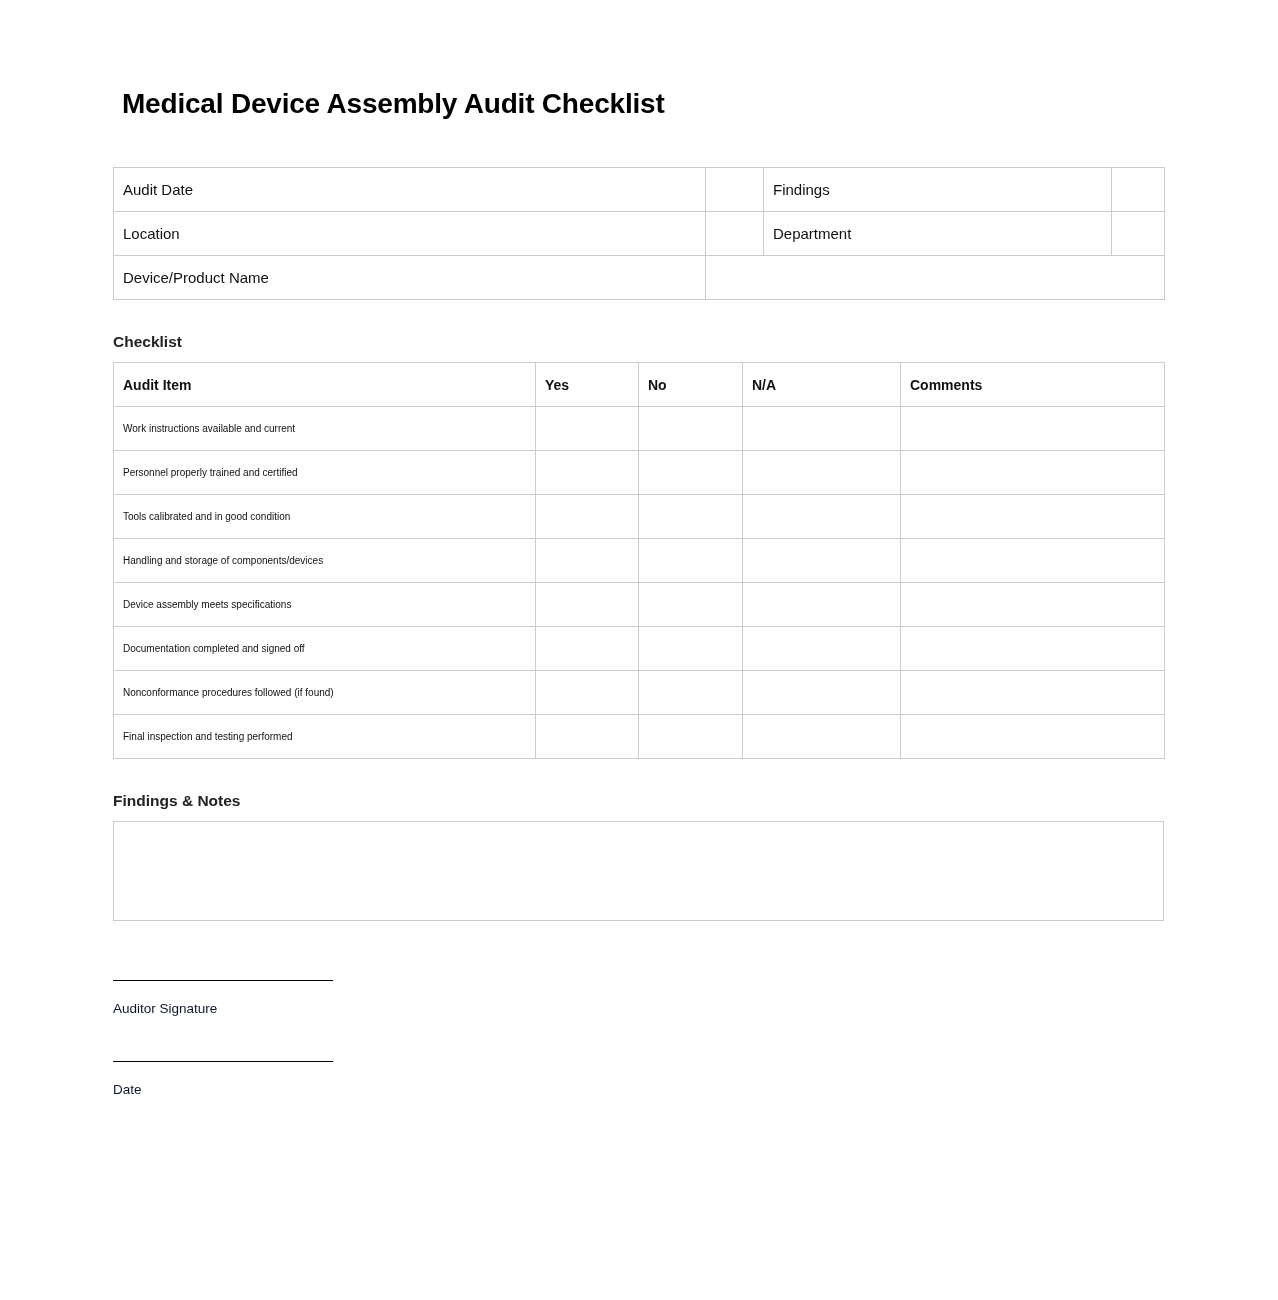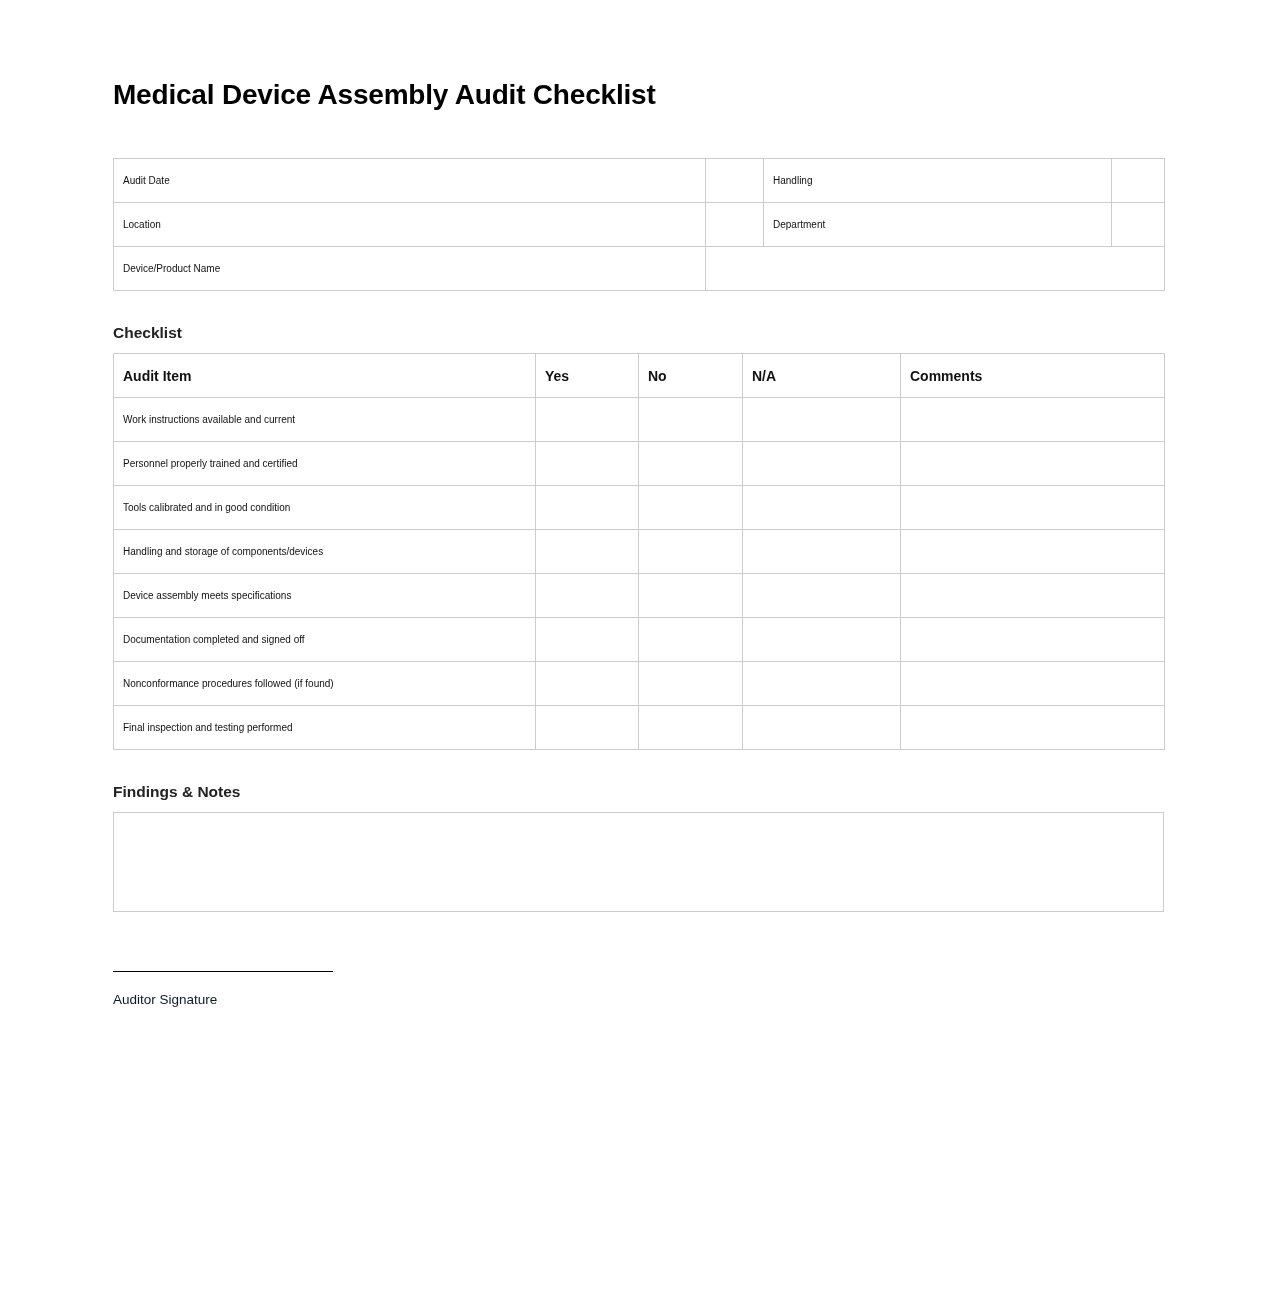--- a/index.html
+++ b/index.html
@@ -15,21 +15,21 @@
     -webkit-font-smoothing: antialiased;
   }
   .page {
     position: relative;
     width: 1278px;
     height: 1300px;
     box-sizing: border-box;
     padding: 0 113px;
   }
   .doc-title {
-    margin: 0;
+    margin: 9px;
     padding-top: 78px;
     font-size: 28px;
     line-height: 34px;
     font-weight: bold;
     letter-spacing: -0.2px;
     color: #000;
   }
 
   
   table.grid {
@@ -52,21 +52,21 @@
   }
   table.grid th,
   td.lbl {
     font-weight: bold;
   }
 
   
   .info-table {
     margin-top: 46px;
   }
-  .info-table td { font-size: 10px; }
+  .info-table td { font-size: 15px; }
   .col-lbl1  { width: 592px; }
   .col-val1  { width: 58px; }
   .col-lbl2  { width: 348px; }
   .col-val2  { width: 53px; }
 
   
   .section-label {
     margin: 0;
     padding-top: 33px;
     padding-bottom: 11px;
@@ -121,21 +121,21 @@
     <colgroup>
       <col class="col-lbl1">
         <col class="col-val1">
         <col class="col-lbl2">
         <col class="col-val2">
     </colgroup>
     <tbody>
       <tr>
         <td class="lbl">Audit Date</td>
         <td></td>
-        <td class="lbl">Handling</td>
+        <td class="lbl">Findings</td>
         <td></td>
       </tr>
       <tr>
         <td class="lbl">Location</td>
         <td></td>
         <td class="lbl">Department</td>
         <td></td>
       </tr>
       <tr>
         <td class="lbl">Device/Product Name</td>
@@ -225,14 +225,18 @@
 
   <div class="section-label">Findings &amp; Notes</div>
 
   <div class="findings-box"></div>
 
   <div class="sign-block">
     <div class="sign-line"></div>
     <div class="sign-caption">Auditor Signature</div>
   </div>
 
+  <div class="sign-block second">
+    <div class="sign-line"></div>
+    <div class="sign-caption">Date</div>
+  </div>
 
 </div>
 
 </body></html>

